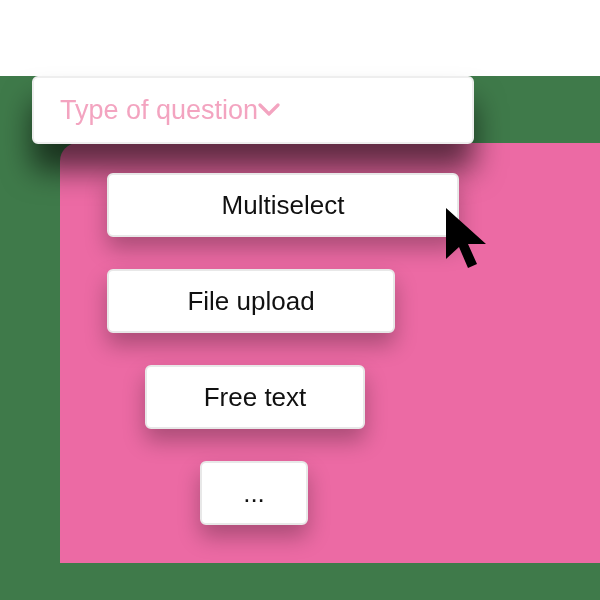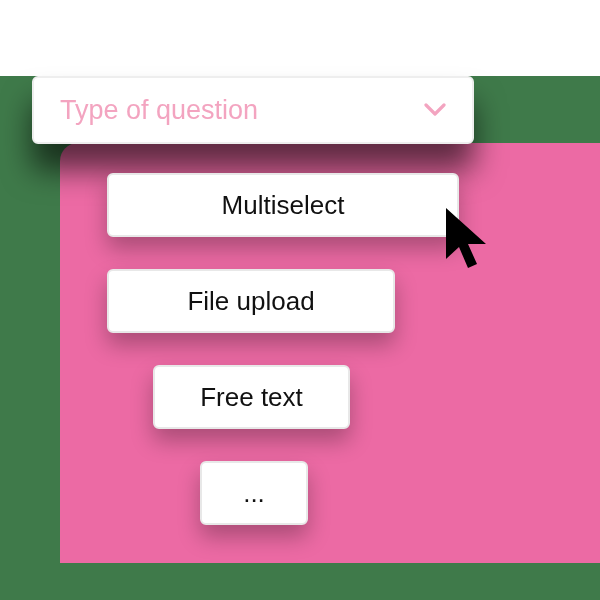--- a/index.html
+++ b/index.html
@@ -30,21 +30,20 @@
       position: absolute;
       top: 76px;
       left: 32px;
       width: 442px;
       height: 68px;
       background: #ffffff;
       border: 2px solid #eee;
       border-radius: 6px;
       display: flex;
       align-items: center;
-      justify-content: space-between;
       padding: 0 26px;
       box-shadow: 0 26px 30px rgba(0,0,0,0.6);
     }
     .dropdown-label {
       color: #f3a4c0;
       font-size: 27px;
       font-weight: 400;
     }
     .chevron {
       width: 22px;
@@ -62,21 +61,21 @@
       height: 64px;
       display: flex;
       align-items: center;
       justify-content: center;
       font-size: 26px;
       color: #111;
       box-shadow: 0 12px 22px rgba(0,0,0,0.28);
     }
     .opt1 { top: 173px; left: 107px; width: 352px; align-items: center; }
     .opt2 { top: 269px; left: 107px; width: 288px; align-items: center; }
-    .opt3 { top: 365px; left: 153px; width: 197px; }
+    .opt3 { top: 365px; left: 145px; width: 220px; }
     .opt4 { top: 461px; left: 200px; width: 108px; }
     .cursor {
       position: absolute;
       top: 206px;
       left: 444px;
       width: 54px;
       height: 72px;
       z-index: 50;
     }
   </style>

